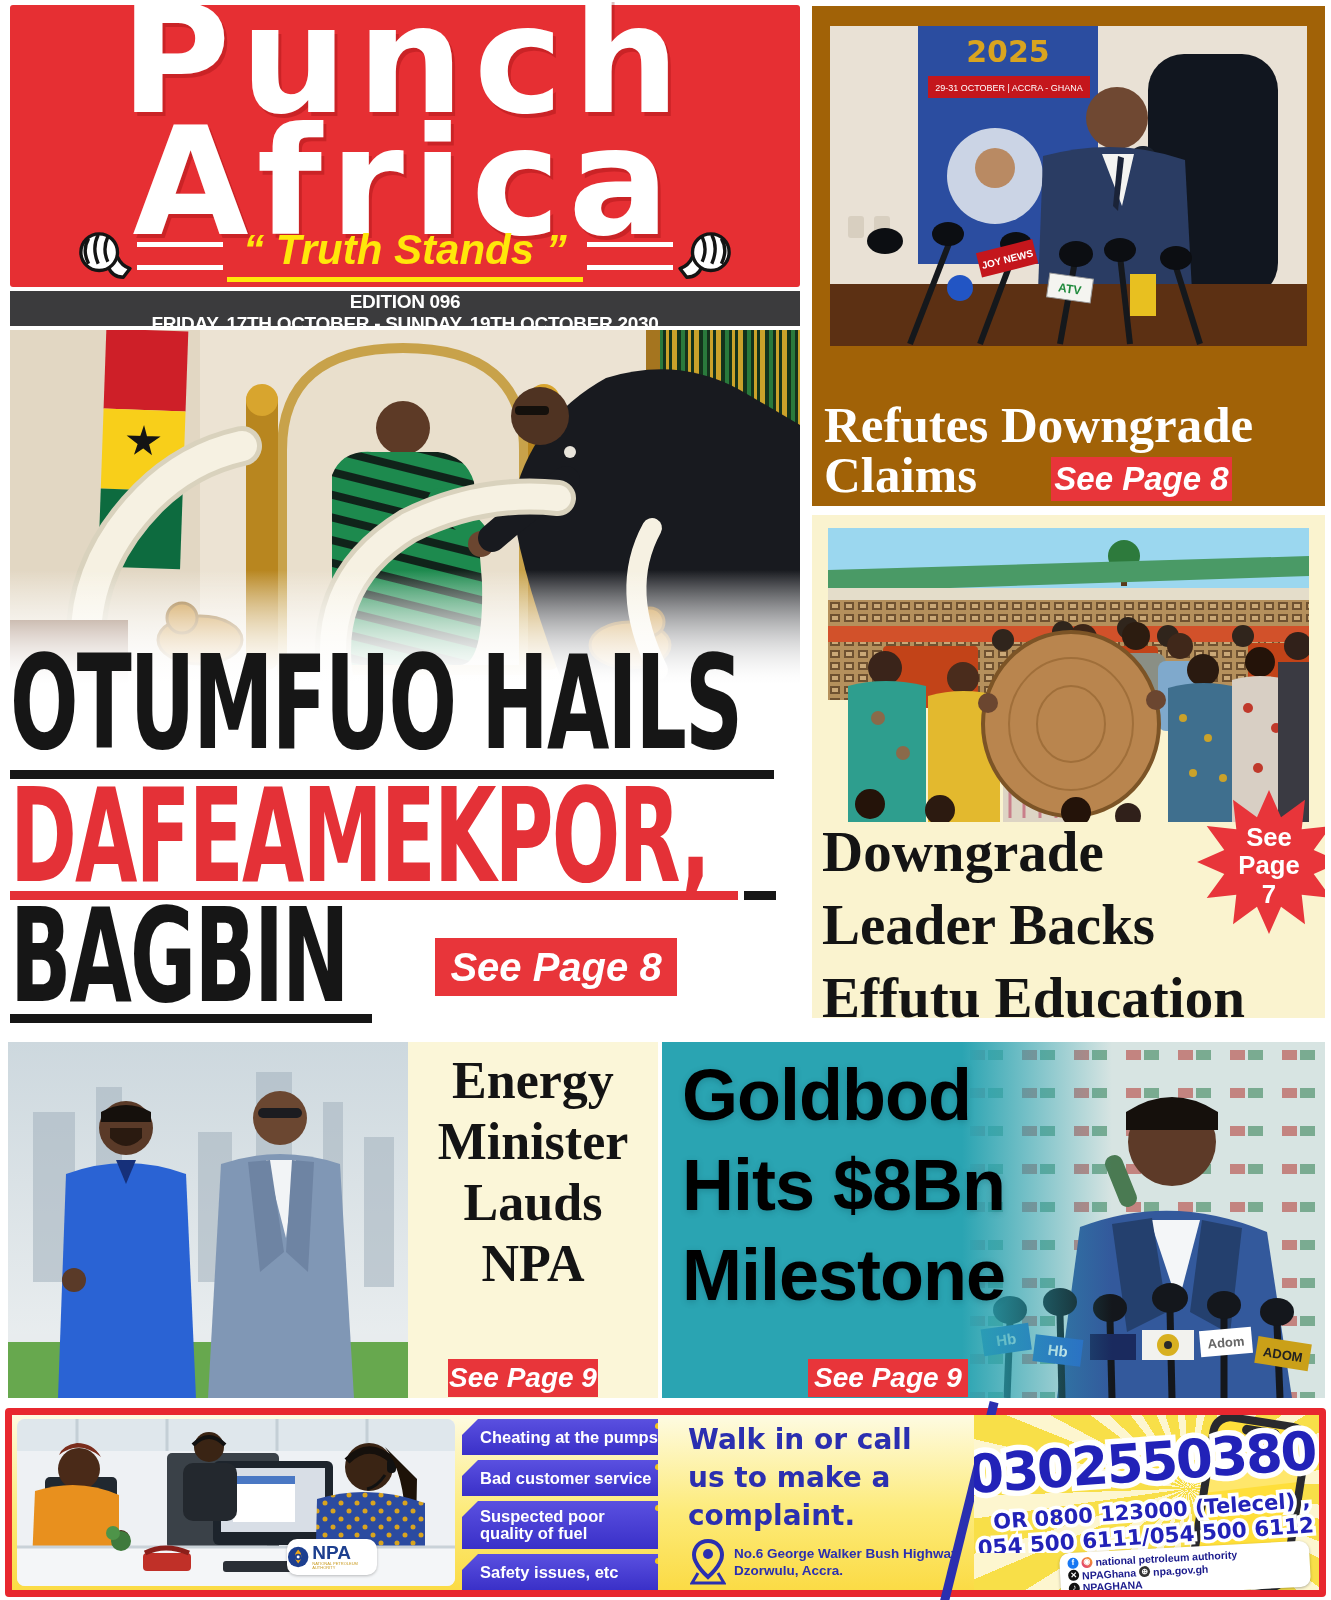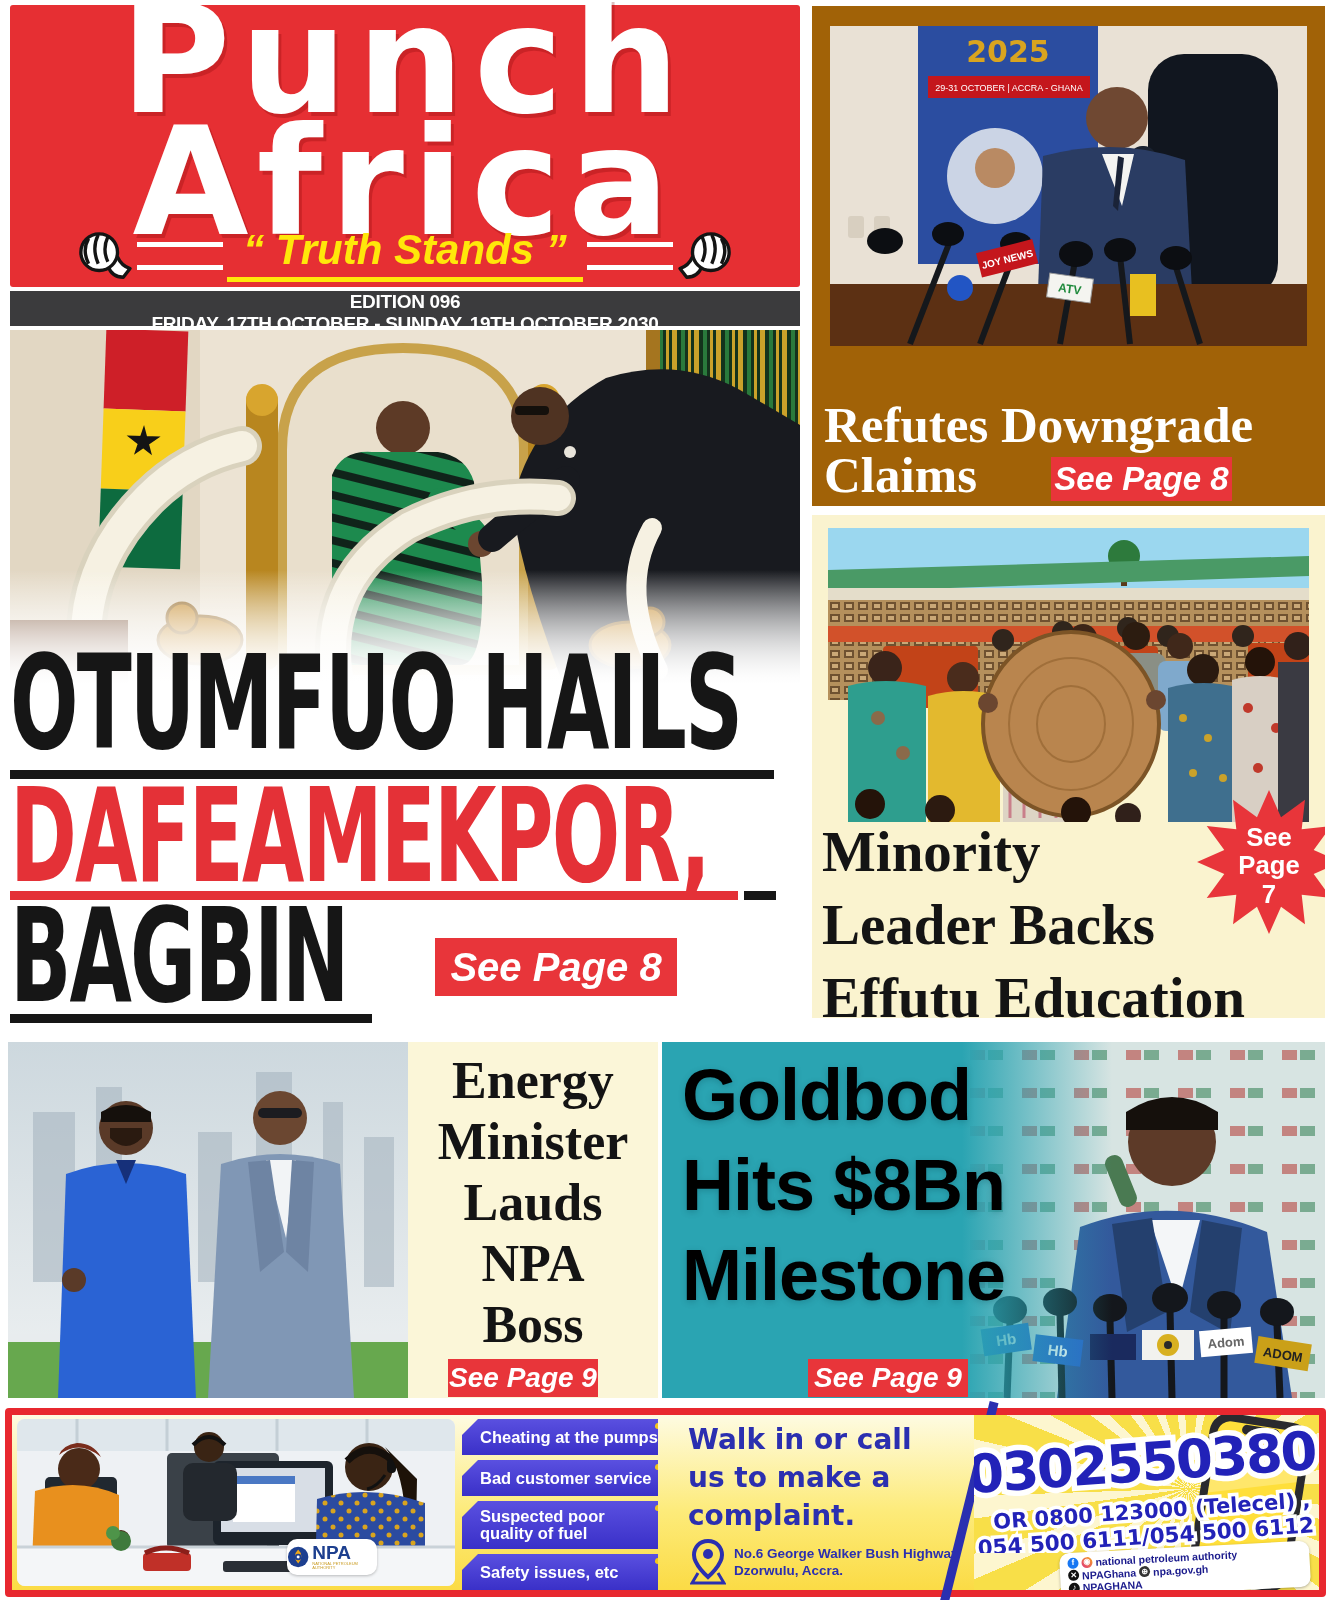--- a/index.html
+++ b/index.html
@@ -369,21 +369,21 @@
           <circle cx="328" cy="172" r="10" fill="#6b4630"></circle>
       </g>
       <g>
         <circle cx="42" cy="276" r="15" fill="#241309"></circle>
           <circle cx="112" cy="282" r="15" fill="#2c1a10"></circle>
         <circle cx="248" cy="284" r="15" fill="#241309"></circle>
           <circle cx="300" cy="288" r="13" fill="#30201a"></circle>
       </g>
     </svg>
     <div class="min-hl" id="min-lines">
-      <div>Minority</div>
+      <div>Downgrade</div>
       <div>Leader Backs</div>
       <div>Effutu Education</div>
     </div>
     <svg id="min-star" viewBox="0 0 144 144">
       <polygon fill="#e8353a" points="142,72 115.5,83.7 132.6,107 103.8,103.8 107,132.6 83.7,115.5 72,142 60.3,115.5 37,132.6 40.2,103.8 11.4,107 28.5,83.7 2,72 28.5,60.3 11.4,37 40.2,40.2 37,11.4 60.3,28.5 72,2 83.7,28.5 107,11.4 103.8,40.2 132.6,37 115.5,60.3"></polygon>
       <text class="star-txt" x="72" y="56">See</text>
       <text class="star-txt" x="72" y="84">Page</text>
       <text class="star-txt" x="72" y="112">7</text>
     </svg>
   </aside>
@@ -422,21 +422,20 @@
         <polygon points="258,118 288,118 278,196" fill="#f2f4f6"></polygon>
         <path d="M240,120 L262,118 L276,210 L252,230 Z" fill="#6e84a3"></path>
         <path d="M306,120 L284,118 L278,210 L300,230 Z" fill="#6e84a3"></path>
       </g>
     </svg>
     <div id="energy-lines">
       <div>Energy</div>
       <div>Minister</div>
       <div>Lauds</div>
       <div>NPA</div>
-      <div>Boss</div>
     </div>
     <div class="badge" id="energy-badge">See Page 9</div>
   </section>
 
   <section class="abs" id="gold-panel">
     <svg id="gold-photo" viewBox="0 0 363 356">
       <defs>
         <pattern id="ndc" width="52" height="38" patternUnits="userSpaceOnUse">
           <rect x="8" y="8" width="15" height="10" fill="#b23530"></rect>
           <rect x="26" y="8" width="15" height="10" fill="#2e7d4f"></rect>

